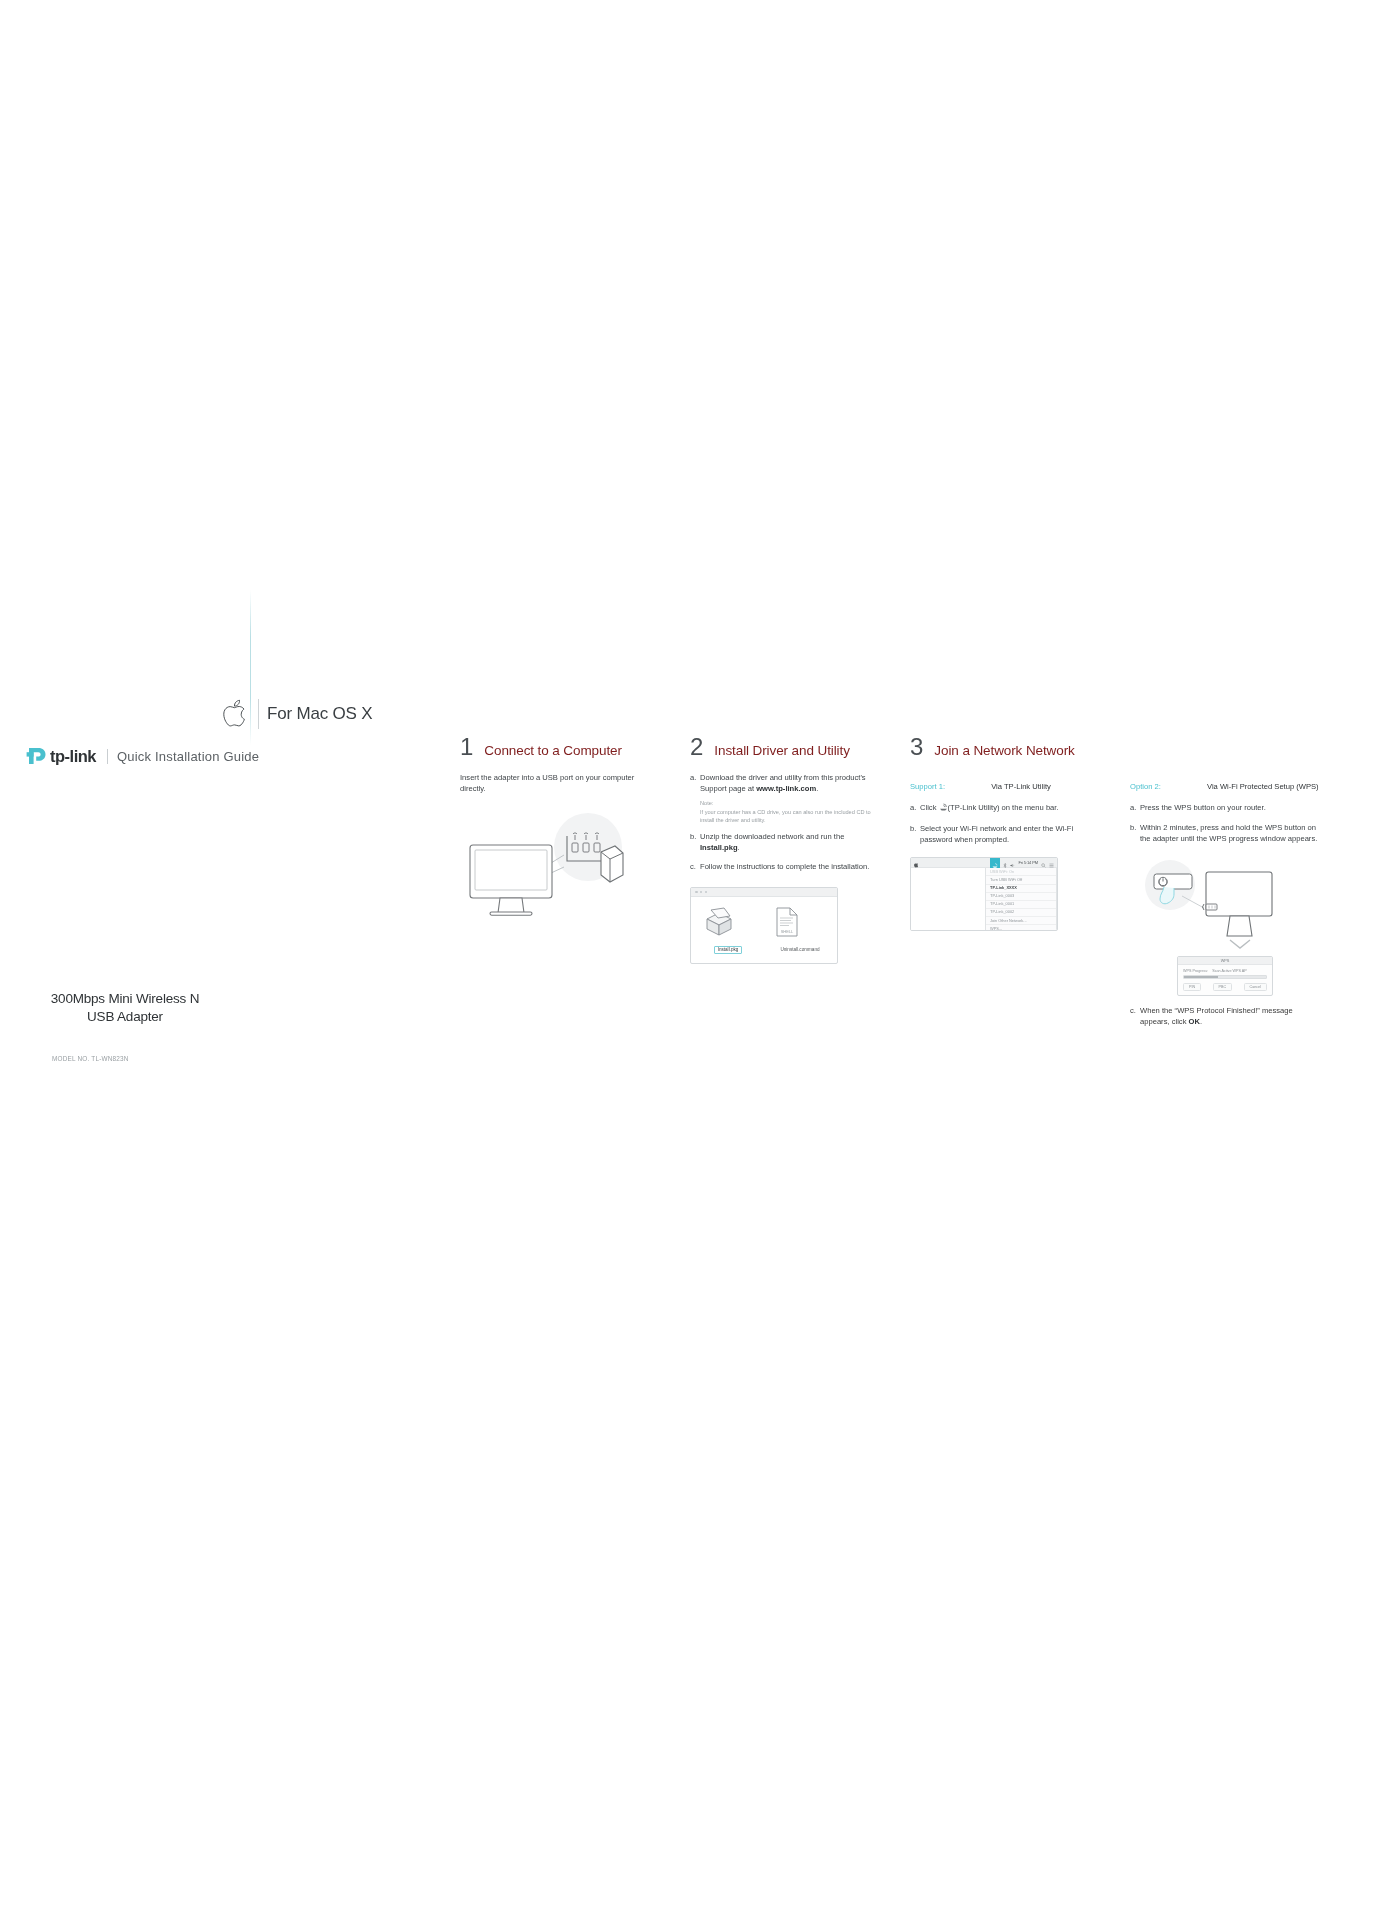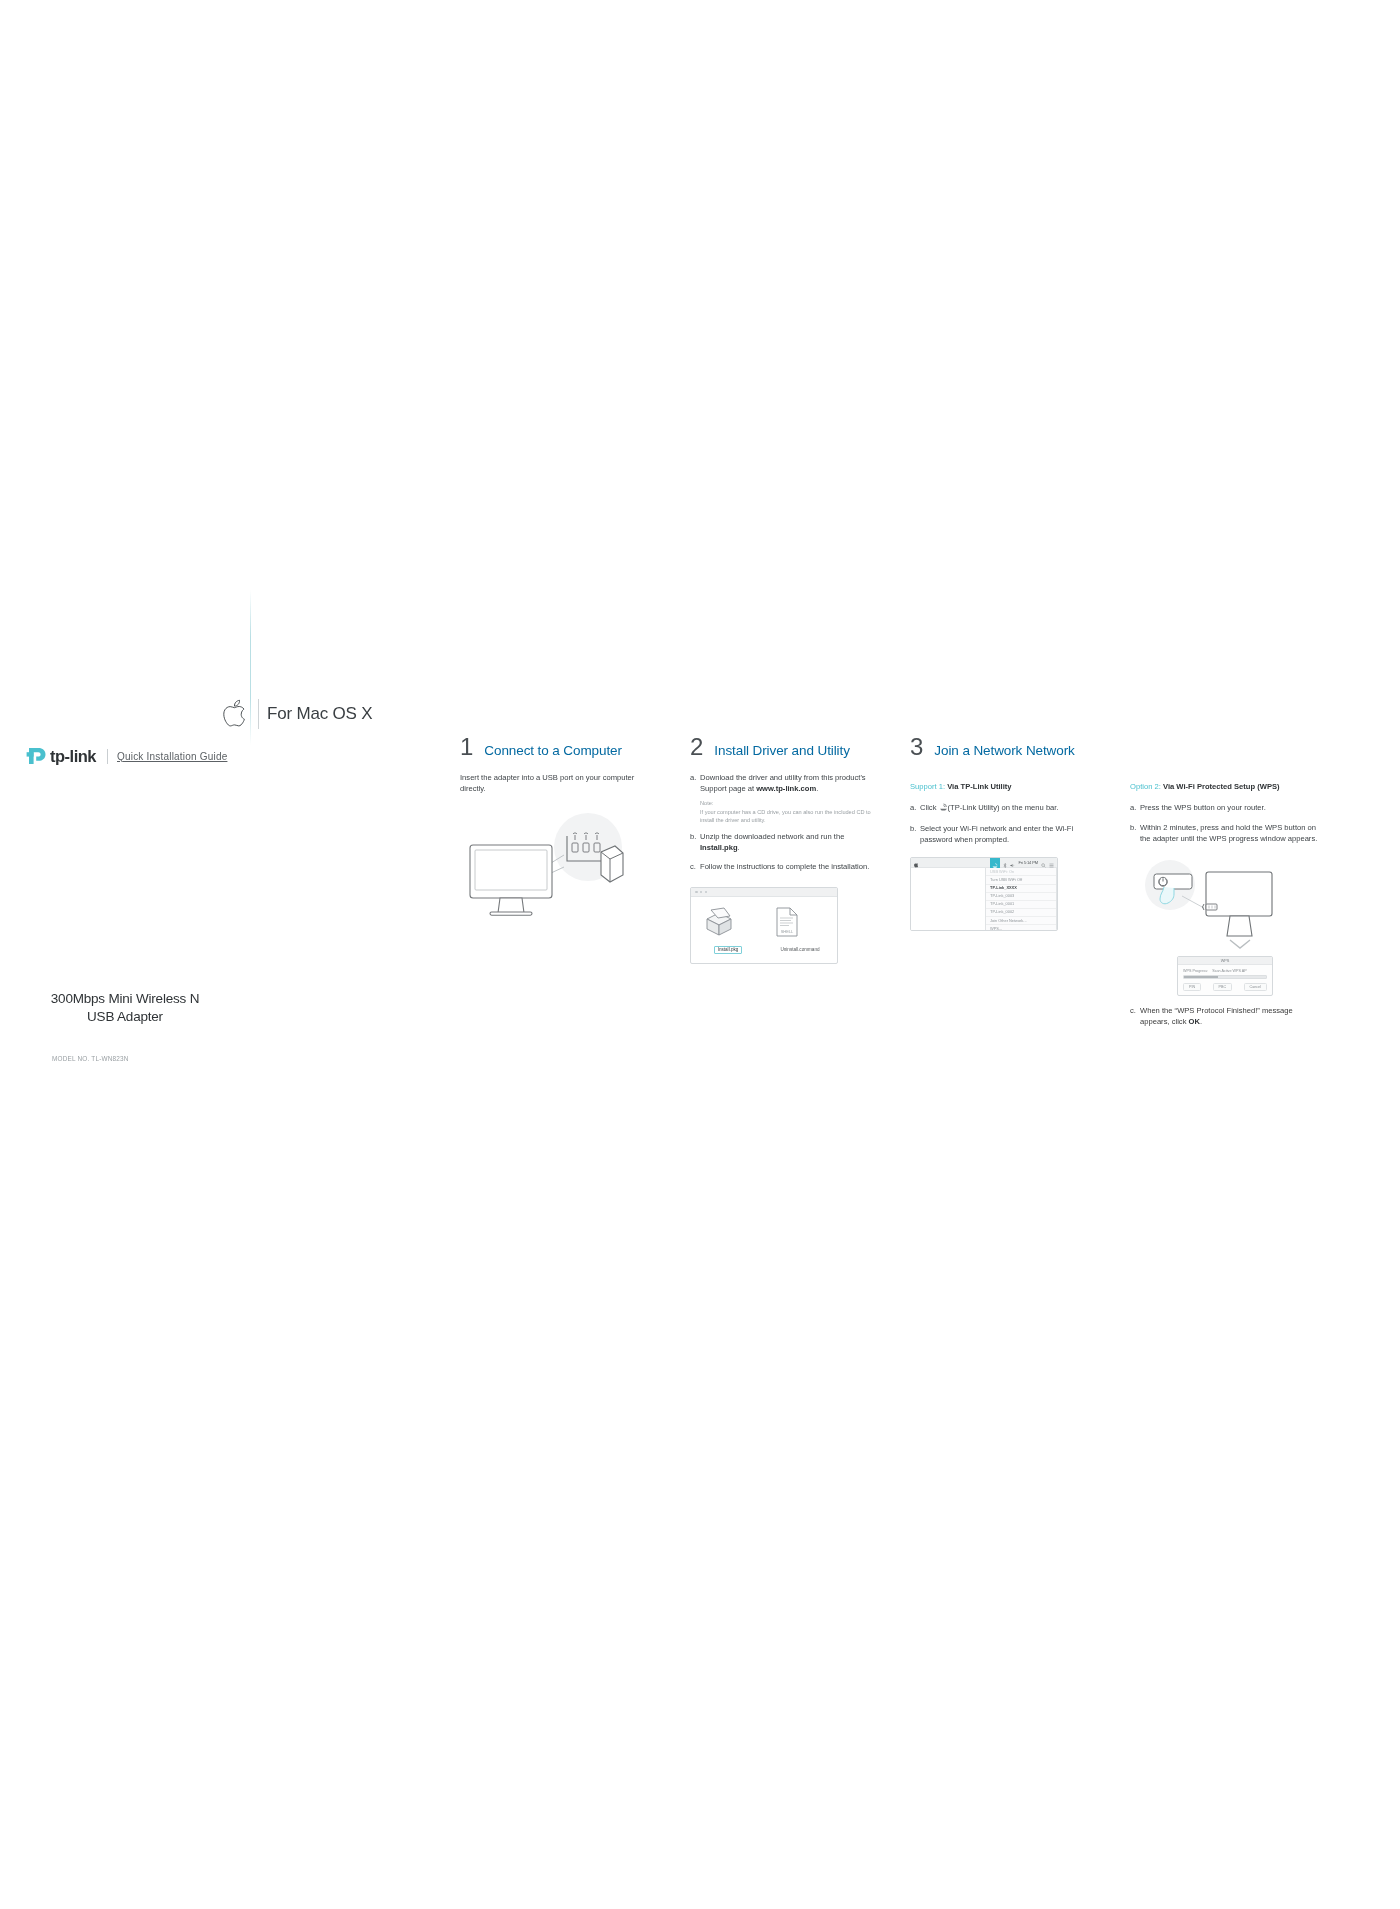--- a/index.html
+++ b/index.html
@@ -22,21 +22,21 @@
   .cover { position: absolute; left: 0; top: 700px; width: 300px; height: 400px; }
 
   .brand-row { position: absolute; left: 26px; top: 46px; display: flex; align-items: center; }
   .tp-logo { display: flex; align-items: center; }
   .tp-logo svg { display: block; }
   .tp-word {
     font-size: 16.5px; letter-spacing: -0.5px; font-weight: 700;
     color: #2f3336; margin-left: 2px; line-height: 1;
   }
   .brand-sep { width: 1px; height: 15px; background: #c9ced1; margin: 0 9px 0 11px; }
-  .qig-text { font-size: 10px; color: #5c6165; letter-spacing: 0.2px; white-space: nowrap; text-decoration: underline; }
+  .qig-text { font-size: 13px; color: #5c6165; letter-spacing: 0.2px; white-space: nowrap; }
 
   .product-title {
     position: absolute; left: 0; top: 290px; width: 250px;
     text-align: center; font-size: 13.5px; line-height: 1.35; color: #2f3336;
     letter-spacing: -0.2px;
   }
 
   .model-no {
     position: absolute; left: 52px; top: 1055px;
     font-size: 6.4px; color: #9aa0a4; letter-spacing: 0.2px;
@@ -50,39 +50,39 @@
   .os-badge { position: absolute; left: 223px; top: 698px; display: flex; align-items: center; }
   .os-badge svg { display: block; }
   .os-badge .os-sep { width: 1px; height: 30px; background: #cfd4d7; margin: 0 8px 0 9px; }
   .os-label { font-size: 17px; color: #3a3f43; letter-spacing: -0.2px; }
 
   
   .step { position: absolute; top: 735px; }
   .step-head { display: flex; align-items: baseline; }
   .step-num { font-size: 24px; color: #4a4f53; font-weight: 400; line-height: 1; }
   .step-title {
-    font-size: 13.5px; color: #0369a1; margin-left: 11px; letter-spacing: -0.1px;
+    font-size: 13.5px; color: #7f1d1d; margin-left: 11px; letter-spacing: -0.1px;
     line-height: 1;
   }
 
   .step-body { margin-top: 14px; font-size: 7.6px; line-height: 1.42; color: #3f4448; }
   .step-body p { margin-bottom: 8px; }
 
   .li { display: flex; margin-bottom: 9px; }
   .li-mk { width: 10px; flex: 0 0 10px; }
   .li-tx { flex: 1; }
 
   .note-label { font-size: 5.6px; color: #9aa0a4; margin-top: -4px; }
   .note-body { font-size: 5.6px; color: #9aa0a4; line-height: 1.45; margin-bottom: 8px; }
 
   b { font-weight: 700; color: #2f3336; }
 
   .opt-head { font-size: 7.6px; margin-bottom: 12px; }
   .opt-key { color: #4ac0ce; }
-  .opt-val { font-weight: 700; color: #2f3336; }
+  .opt-val { font-weight: 400; color: #2f3336; margin-left: 44px; }
 
   
   #step1 { left: 460px; width: 190px; }
   #step2 { left: 690px; width: 190px; }
   #step3 { left: 910px; width: 440px; }
 
   .opt-cols { display: flex; gap: 30px; margin-top: 23px; }
   .opt-col { width: 190px; }
 
   

